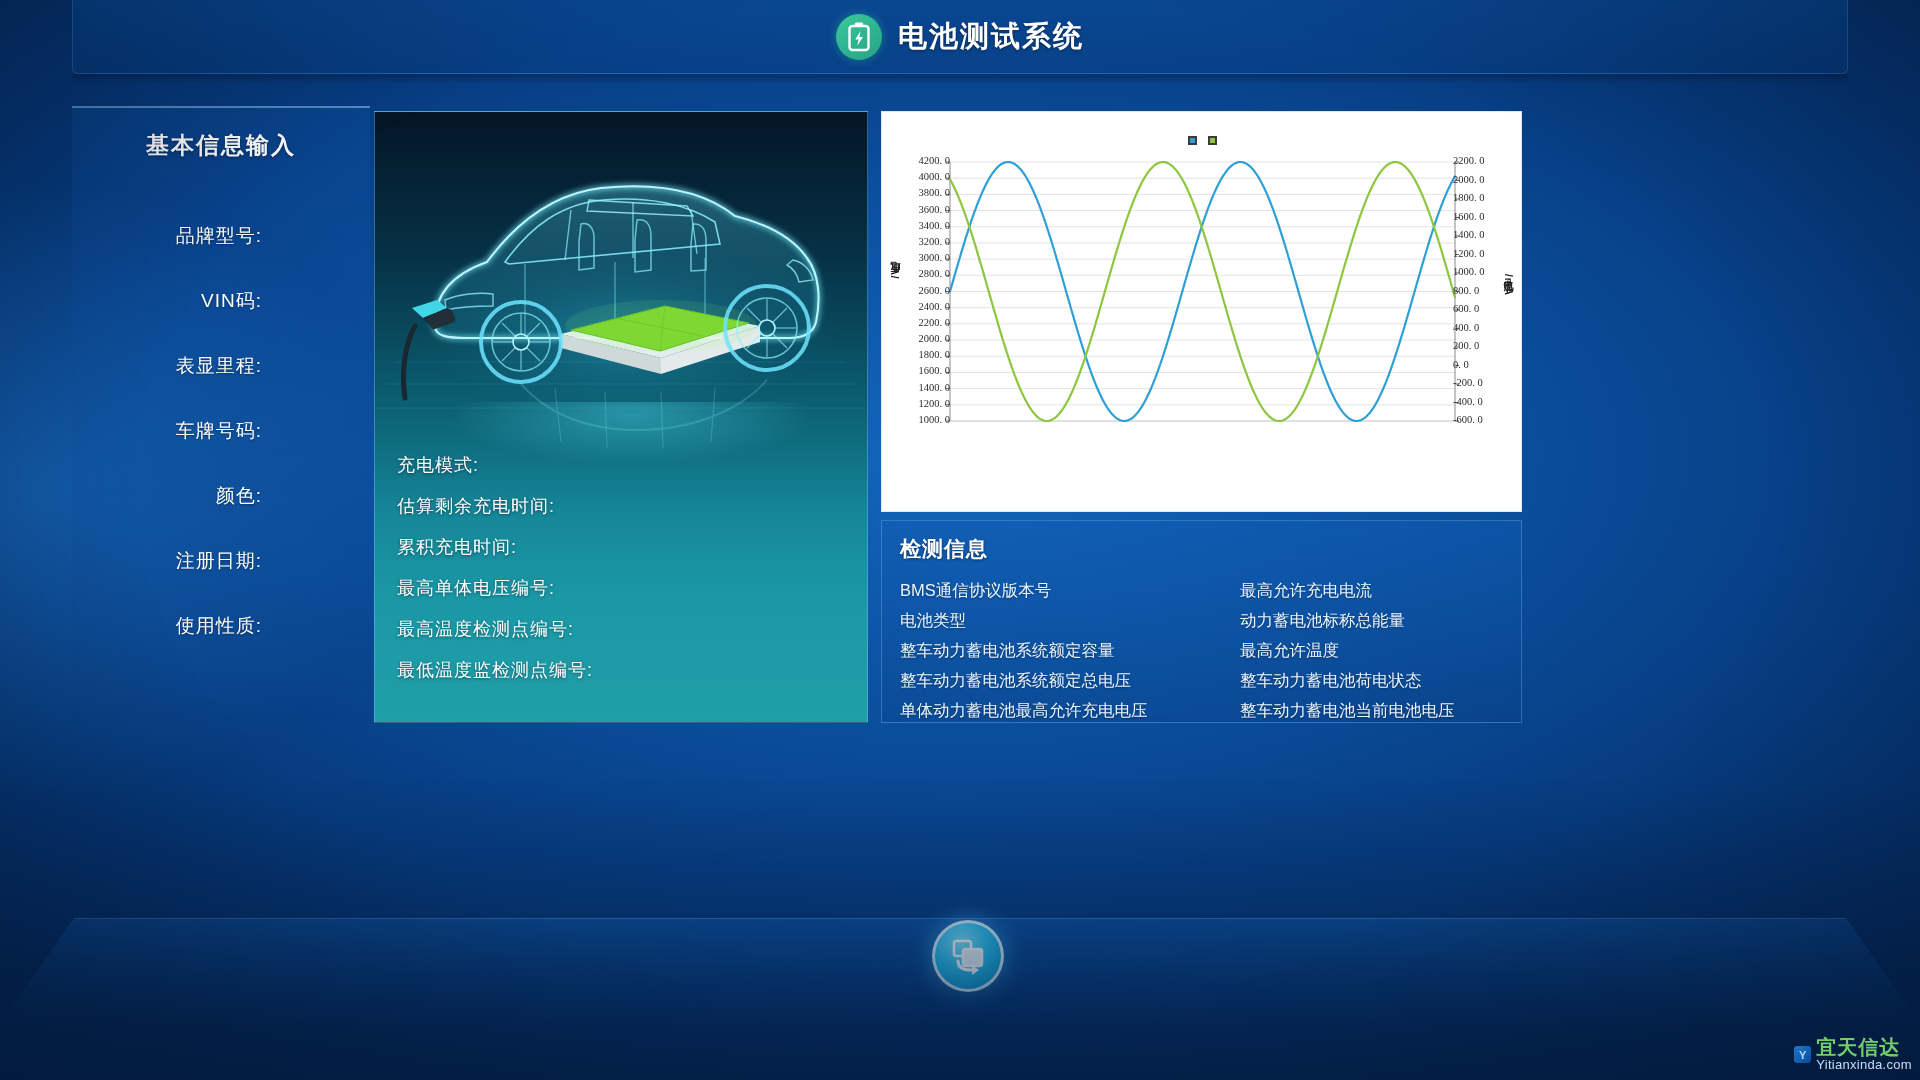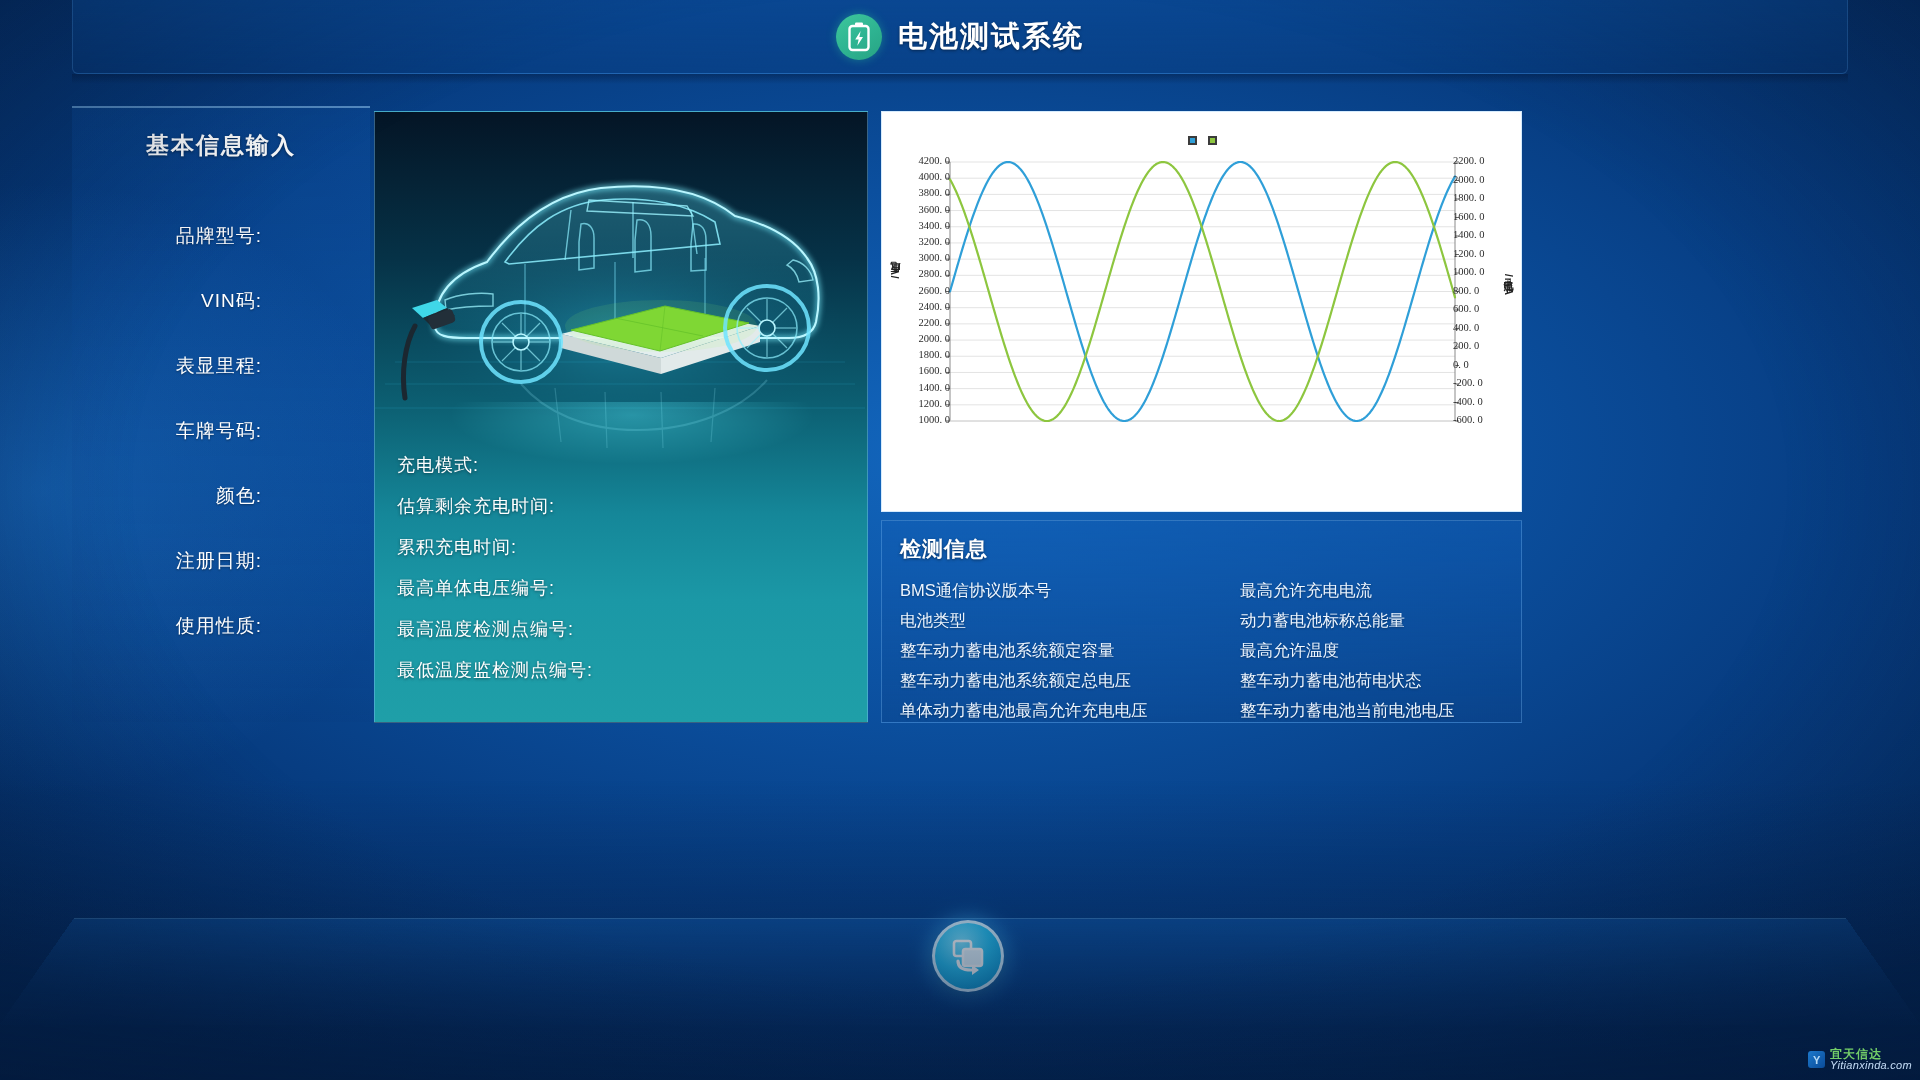--- a/index.html
+++ b/index.html
@@ -174,22 +174,22 @@
     position: absolute; right: 8px; bottom: 8px;
     display: flex; align-items: center; gap: 5px; opacity: 0.95;
   }
   #wm-mark {
     width: 17px; height: 17px; border-radius: 3px;
     background: linear-gradient(135deg, #1f7fd4, #0b4f9e);
     color: #bfe4ff; font-size: 11px; font-weight: bold;
     display:flex; align-items:center; justify-content:center;
   }
   #wm-text { display: flex; flex-direction: column; line-height: 1.05; }
-  #wm-cn { font-size: 12px; font-weight: bold; color: #7ad96b; letter-spacing: 1px; }
-  #wm-en { font-size: 11px; color: #cfe6ff; letter-spacing: 0.3px; font-style: italic; }
+  #wm-cn { font-size: 20px; font-weight: bold; color: #7ad96b; letter-spacing: 1px; }
+  #wm-en { font-size: 13px; color: #cfe6ff; letter-spacing: 0.3px; }
 </style>
 </head>
 <body>
 
 <div class="glow-left"></div>
 
 <div id="header">
   <div id="header-inner">
     <span class="batt-icon">
       <svg width="26" height="30" viewBox="0 0 26 30">

